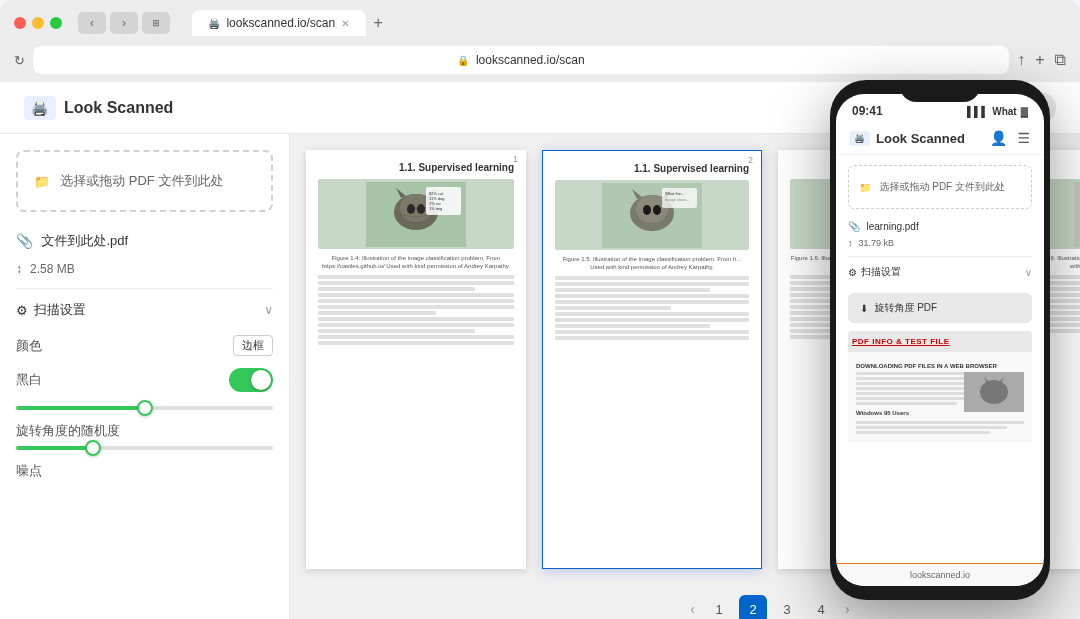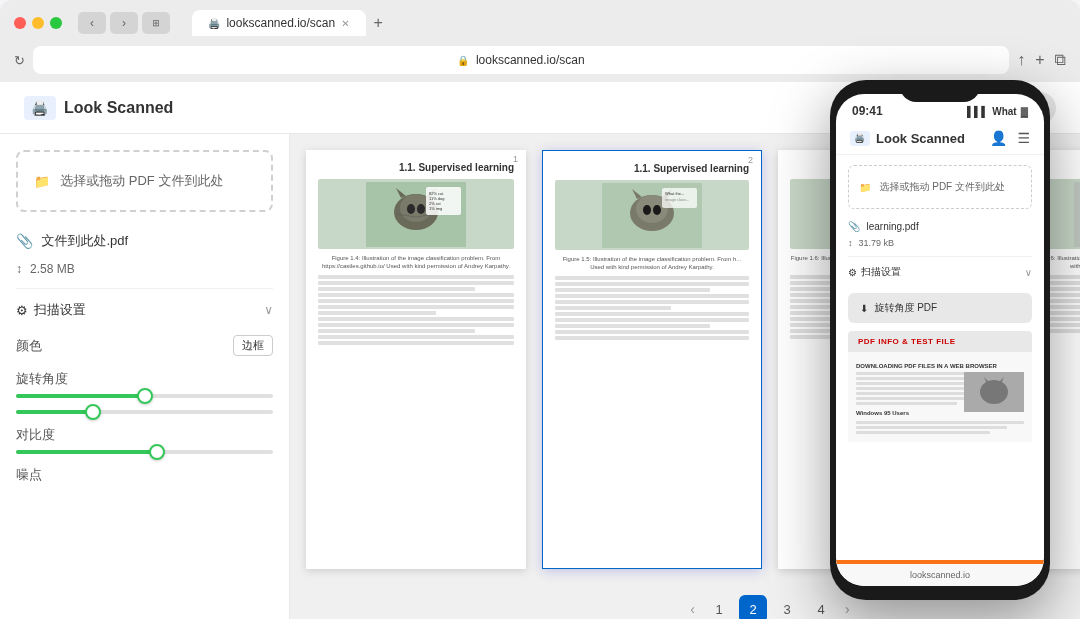--- a/index.html
+++ b/index.html
@@ -523,25 +523,26 @@
     }
     
     .phone-pdf-preview {
       margin-top: 8px;
       border-radius: 4px;
       overflow: hidden;
       height: 200px;
     }
     .pdf-preview-header {
       background: #e8e8e8;
-      padding: 6px 10px;
+      padding: 6px 4px;
       font-size: 8px;
       font-weight: 700;
       color: #cc0000;
       letter-spacing: 0.5px;
+      text-decoration: underline;
     }
     .pdf-preview-content {
       background: #f8f8f8;
       padding: 6px 8px;
       font-size: 6px;
       color: #333;
       line-height: 1.4;
     }
     .pdf-preview-sub {
       font-size: 6px;
@@ -562,21 +563,21 @@
       float: right;
       margin: 0 0 4px 4px;
       border-radius: 2px;
     }
     .phone-url-bar {
       position: absolute;
       bottom: 0;
       left: 0;
       right: 0;
       background: #f8f8f8;
-      border-top: 4px solid #f97316;
+      border-top: 1px solid #f97316;
       padding: 6px 12px;
       font-size: 9px;
       color: #666;
       text-align: center;
       border-radius: 0 0 28px 28px;
     }
   </style>
 </head>
 <body>
 
@@ -650,39 +651,36 @@
         <span>扫描设置</span>
       </div>
       <span class="chevron">∨</span>
     </div>
 
     <div class="setting-row">
       <span class="setting-label">颜色</span>
       <span class="border-badge">边框</span>
     </div>
 
+    <div class="setting-row">
+      <span class="setting-label">黑白</span>
+      <div class="toggle"></div>
+    </div>
 
     <div class="slider-row">
-      <div class="slider-label">旋转角度</div>
       <div class="slider-track">
         <div class="slider-fill" style="width:50%;"></div>
         <div class="slider-thumb" style="left:50%;"></div>
       </div>
     </div>
     <div class="slider-row">
+      <div class="slider-label">旋转角度的随机度</div>
       <div class="slider-track">
         <div class="slider-fill" style="width:30%;"></div>
         <div class="slider-thumb" style="left:30%;"></div>
-      </div>
-    </div>
-    <div class="slider-row">
-      <div class="slider-label">对比度</div>
-      <div class="slider-track">
-        <div class="slider-fill" style="width:55%;"></div>
-        <div class="slider-thumb" style="left:55%;"></div>
       </div>
     </div>
     <div class="slider-row">
       <div class="slider-label">噪点</div>
 
     </div>
   </div>
 
   <div class="main-content">
     <div class="pdf-viewer">

